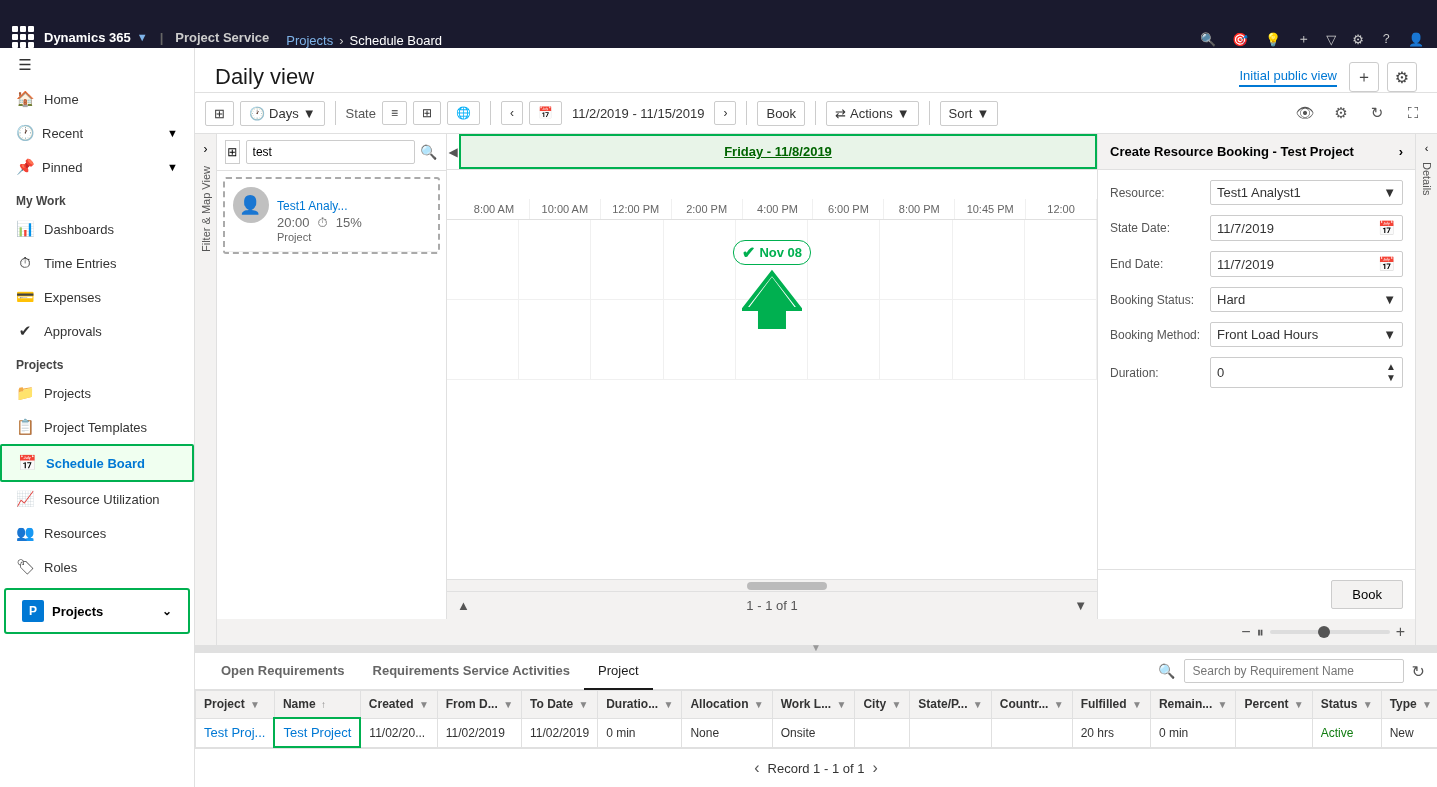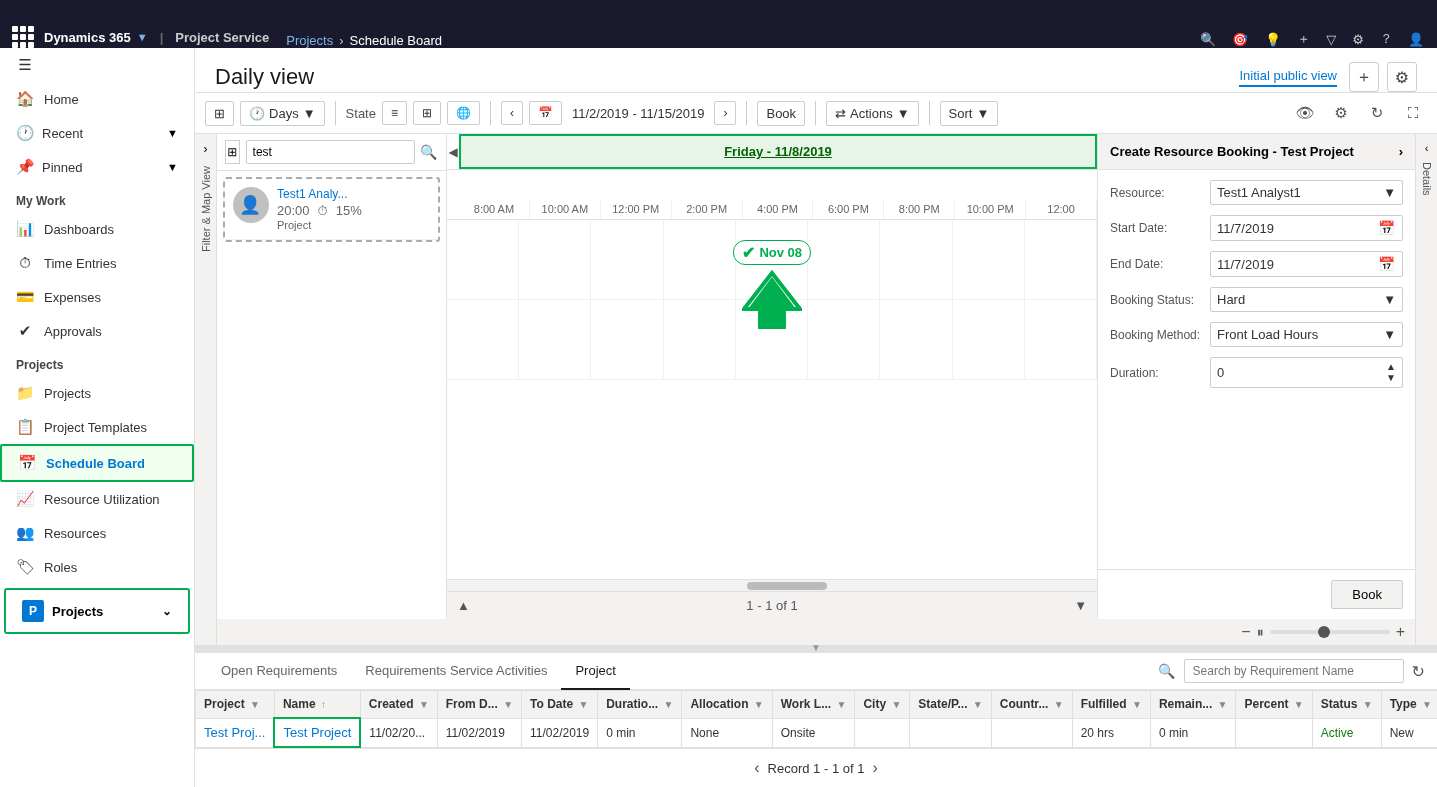--- a/index.html
+++ b/index.html
@@ -159,21 +159,21 @@
     .resource-row {
       display: flex; align-items: flex-start; padding: 8px;
       border-bottom: 1px solid #f0f0f0;
     }
     .resource-avatar {
       width: 36px; height: 36px; border-radius: 50%;
       background: #c0c0c0;
       display: flex; align-items: center; justify-content: center;
       font-size: 18px; color: #666; margin-right: 8px; flex-shrink: 0;
     }
-    .resource-info { flex: 1; }
+    .resource-info { flex: 1; margin-top: 12px; }
     .resource-name { font-size: 12px; color: #0078d4; font-weight: 500; }
     .resource-detail { font-size: 11px; color: #666; display: flex; gap: 8px; margin-top: 2px; }
     .resource-label { font-size: 11px; color: #666; }
 
     
     .calendar-area {
       flex: 1;
       display: flex;
       flex-direction: column;
       overflow: hidden;
@@ -265,21 +265,21 @@
     .details-panel-text {
       writing-mode: vertical-rl;
       font-size: 11px; color: #555; margin-top: 8px;
     }
 
     
     .bottom-panel { background: white; border-top: 2px solid #e0e0e0; flex-shrink: 0; }
     .bottom-tabs { display: flex; align-items: center; padding: 0 12px; border-bottom: 1px solid #e0e0e0; }
     .bottom-tab {
       padding: 10px 14px; cursor: pointer; font-size: 13px;
-      color: #666; border-bottom: 2px solid transparent; margin-bottom: -1px;
+      color: #666; border-bottom: 2px solid transparent; margin-bottom: -1px; font-weight: bold;
     }
     .bottom-tab.active { color: #1a1a1a; border-bottom: 2px solid #1a1a1a; font-weight: 500; }
     .bottom-tab-actions { margin-left: auto; display: flex; align-items: center; gap: 8px; }
     .search-box {
       border: 1px solid #ccc; border-radius: 2px;
       padding: 4px 8px; font-size: 12px; width: 220px;
     }
     .refresh-btn { font-size: 16px; cursor: pointer; color: #555; }
 
     
@@ -544,21 +544,21 @@
               <div class="time-header">
                 <div style="width:12px; flex-shrink:0;"></div>
                 <div style="flex:1; display:flex;">
                   <div class="time-slot">8:00 AM</div>
                   <div class="time-slot">10:00 AM</div>
                   <div class="time-slot">12:00 PM</div>
                   <div class="time-slot">2:00 PM</div>
                   <div class="time-slot">4:00 PM</div>
                   <div class="time-slot">6:00 PM</div>
                   <div class="time-slot">8:00 PM</div>
-                  <div class="time-slot">10:00 PM</div>
+                  <div class="time-slot">10:45 PM</div>
                   <div class="time-slot">12:00</div>
                 </div>
               </div>
 
               <div class="calendar-body">
                 <div class="calendar-row">
                   <div class="calendar-grid-lines">
                     <div class="grid-line"></div>
                       <div class="grid-line"></div>
                     <div class="grid-line"></div>
@@ -616,21 +616,21 @@
               </div>
               <div class="booking-form">
                 <div class="form-row">
                   <span class="form-label">Resource:</span>
                   <div class="form-control" style="position:relative;">
                     <span>Test1 Analyst1</span>
                     <span>▼</span>
                   </div>
                 </div>
                 <div class="form-row">
-                  <span class="form-label">Start Date:</span>
+                  <span class="form-label">State Date:</span>
                   <div class="form-control">
                     <span>11/7/2019</span>
                     <span class="cal-icon">📅</span>
                   </div>
                 </div>
                 <div class="form-row">
                   <span class="form-label">End Date:</span>
                   <div class="form-control">
                     <span>11/7/2019</span>
                     <span class="cal-icon">📅</span>

